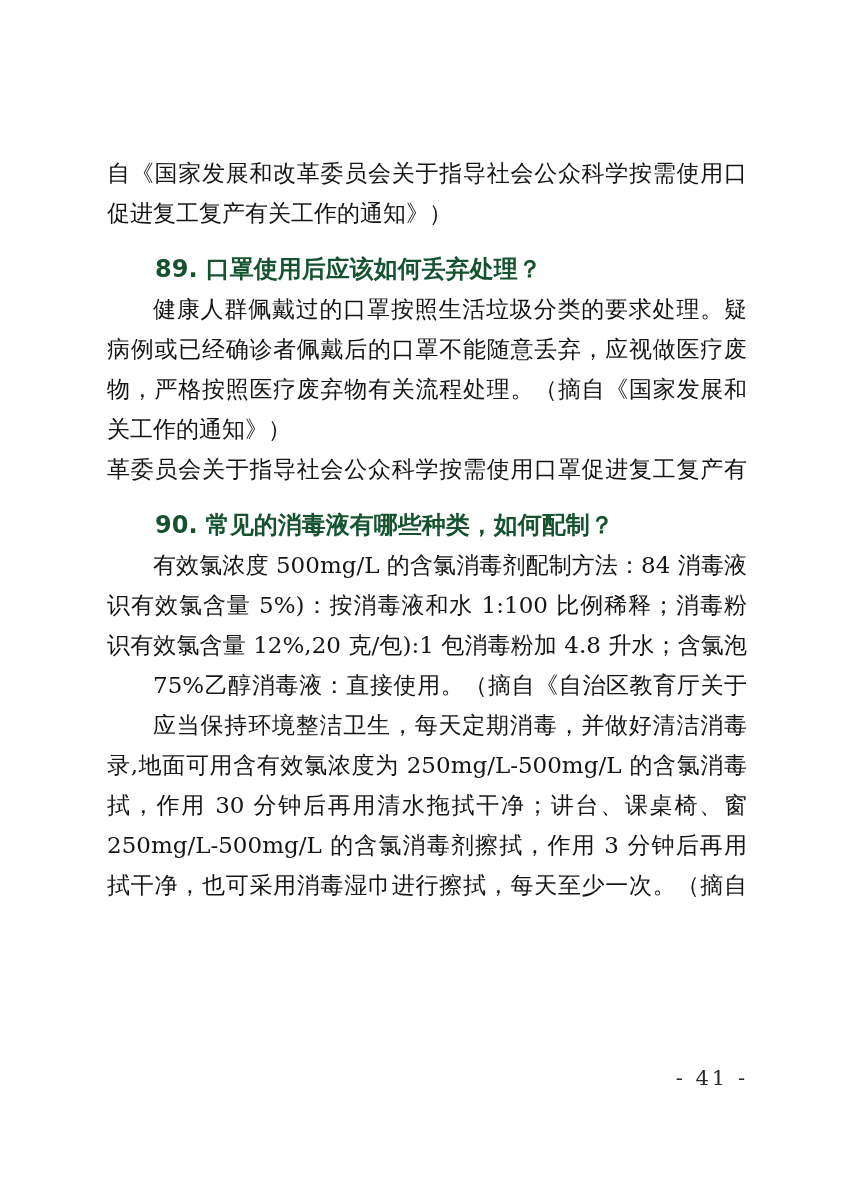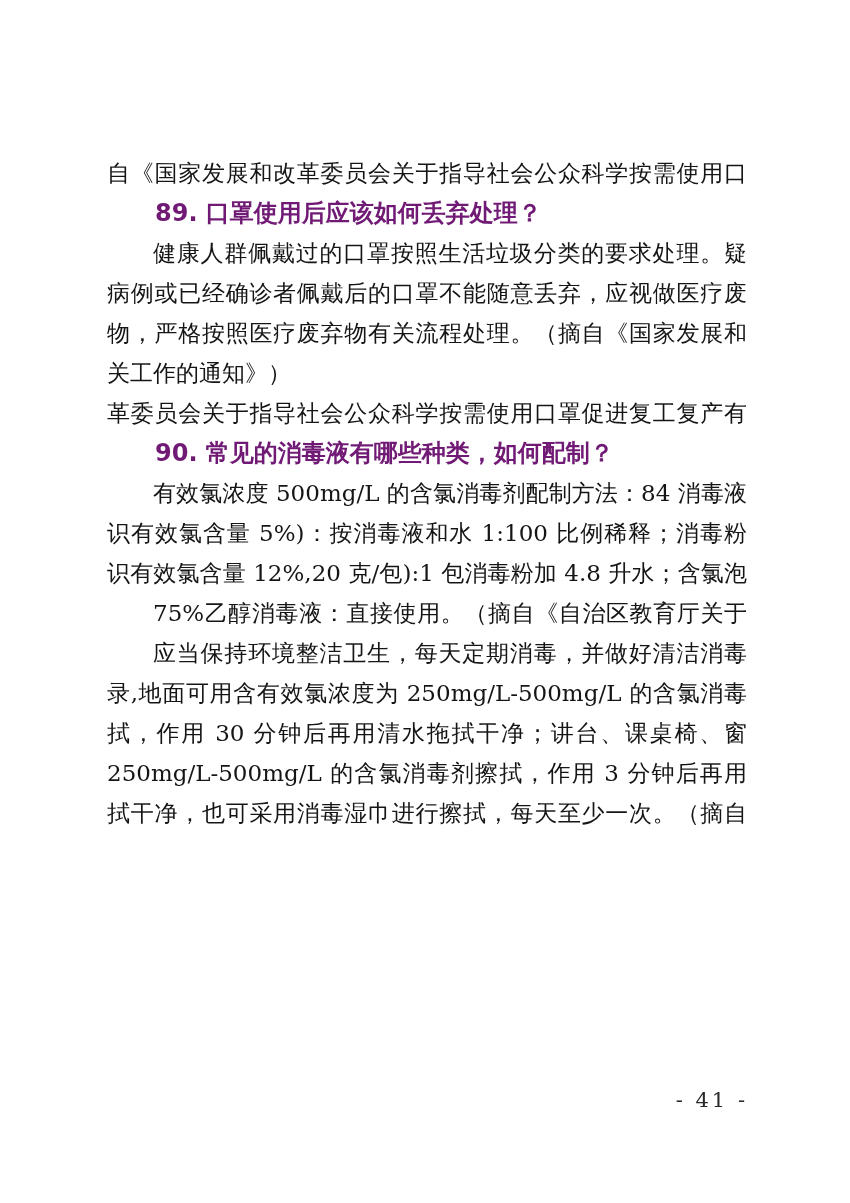--- a/index.html
+++ b/index.html
@@ -29,40 +29,42 @@
   .line.fill {
     text-align-last: justify;
   }
   .line.indent {
     text-indent: 2em;
   }
   .line.heading {
     font-family: "DejaVu Sans", "Liberation Sans", sans-serif;
     font-weight: bold;
     font-size: 24px;
-    color: #701a75;
+    color: #14532d;
     text-align-last: left;
+    margin-top: 16px;
   }
   .footer {
     position: absolute;
-    top: 1088px;
+    top: 1066px;
     right: 102px;
     font-size: 21px;
     letter-spacing: 3px;
     color: #2a2a2a;
     font-family: "DejaVu Serif", "Liberation Serif", serif;
   }
 </style>
 </head>
 <body>
 
 <div class="page">
   <div class="text-block">
 
     <div class="line fill">自《国家发展和改革委员会关于指导社会公众科学按需使用口罩</div>
+    <div class="line">促进复工复产有关工作的通知》）</div>
 
     <div class="line heading indent">89. 口罩使用后应该如何丢弃处理？</div>
 
     <div class="line fill indent">健康人群佩戴过的口罩按照生活垃圾分类的要求处理。疑似</div>
     <div class="line fill">病例或已经确诊者佩戴后的口罩不能随意丢弃，应视做医疗废弃</div>
     <div class="line fill">物，严格按照医疗废弃物有关流程处理。（摘自《国家发展和改</div>
     <div class="line">关工作的通知》）</div>
     <div class="line fill">革委员会关于指导社会公众科学按需使用口罩促进复工复产有</div>
 
     <div class="line heading indent">90. 常见的消毒液有哪些种类，如何配制？</div>

